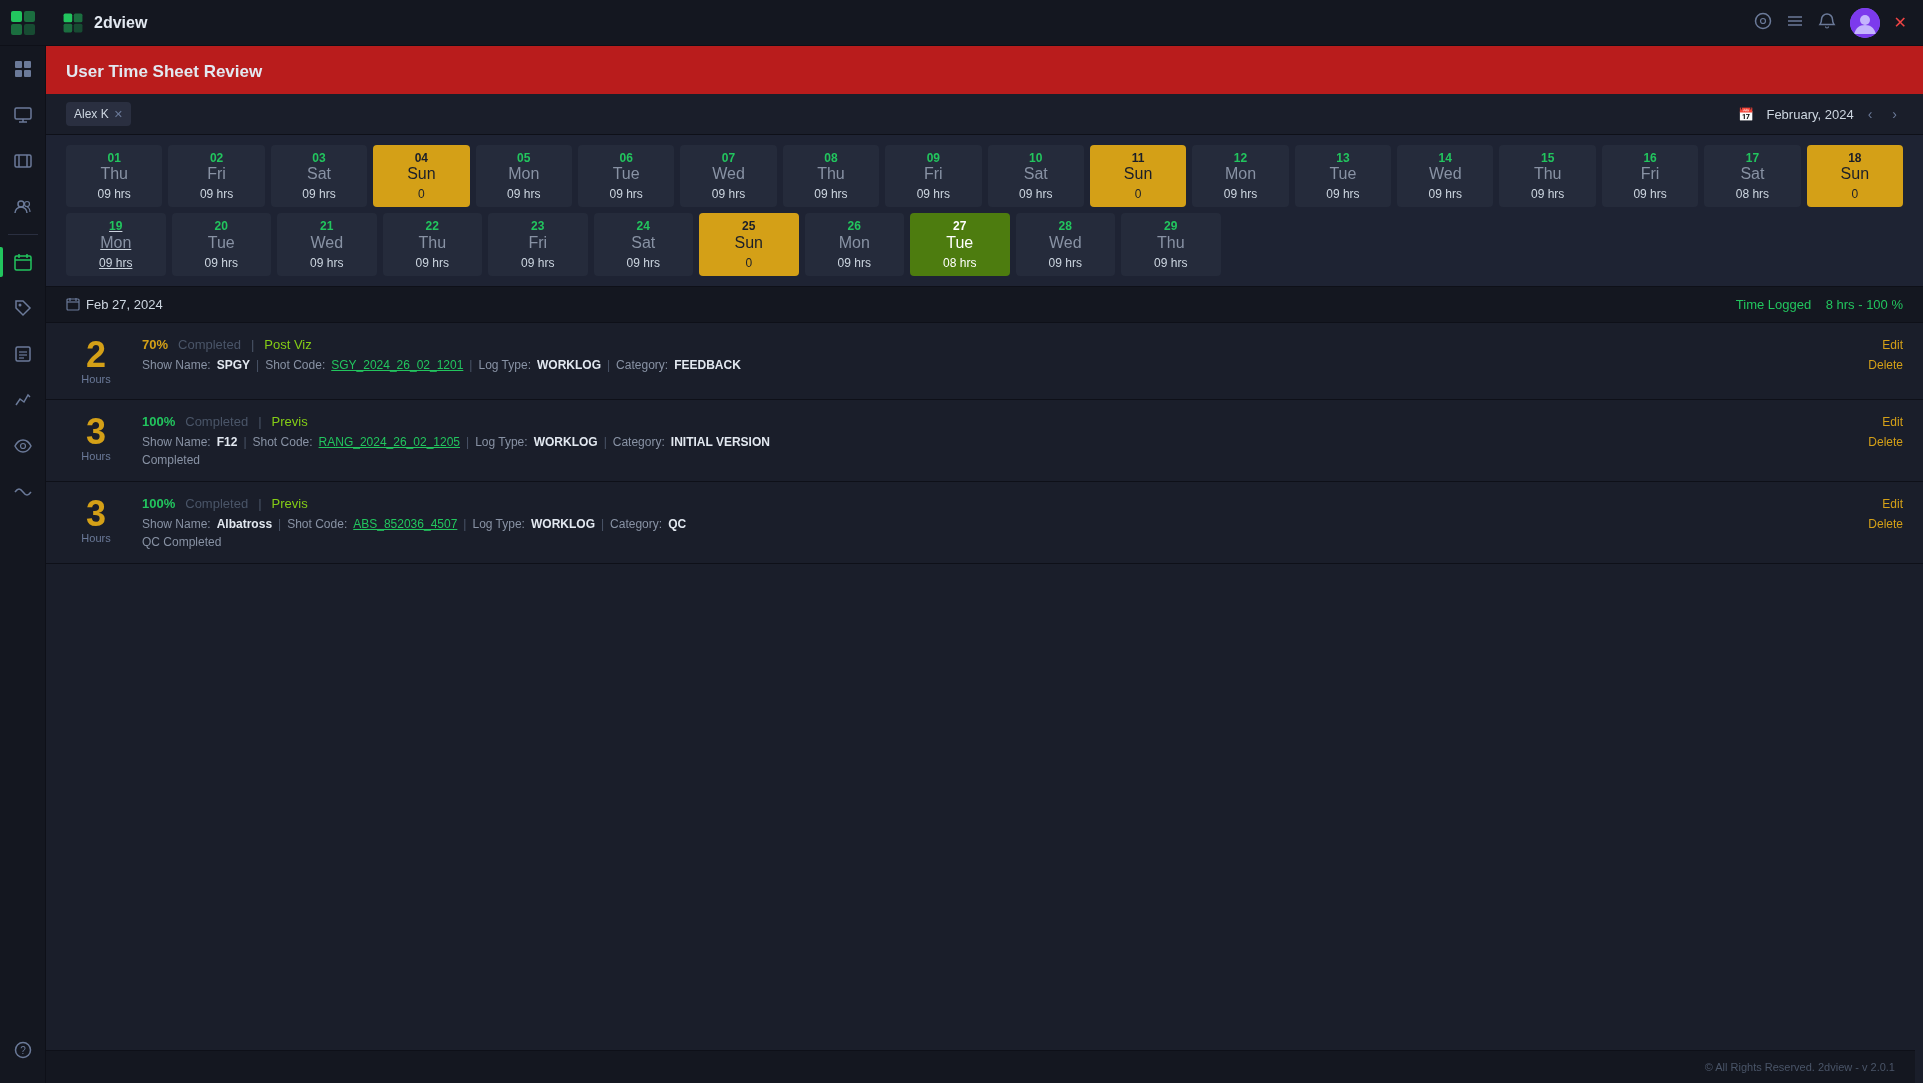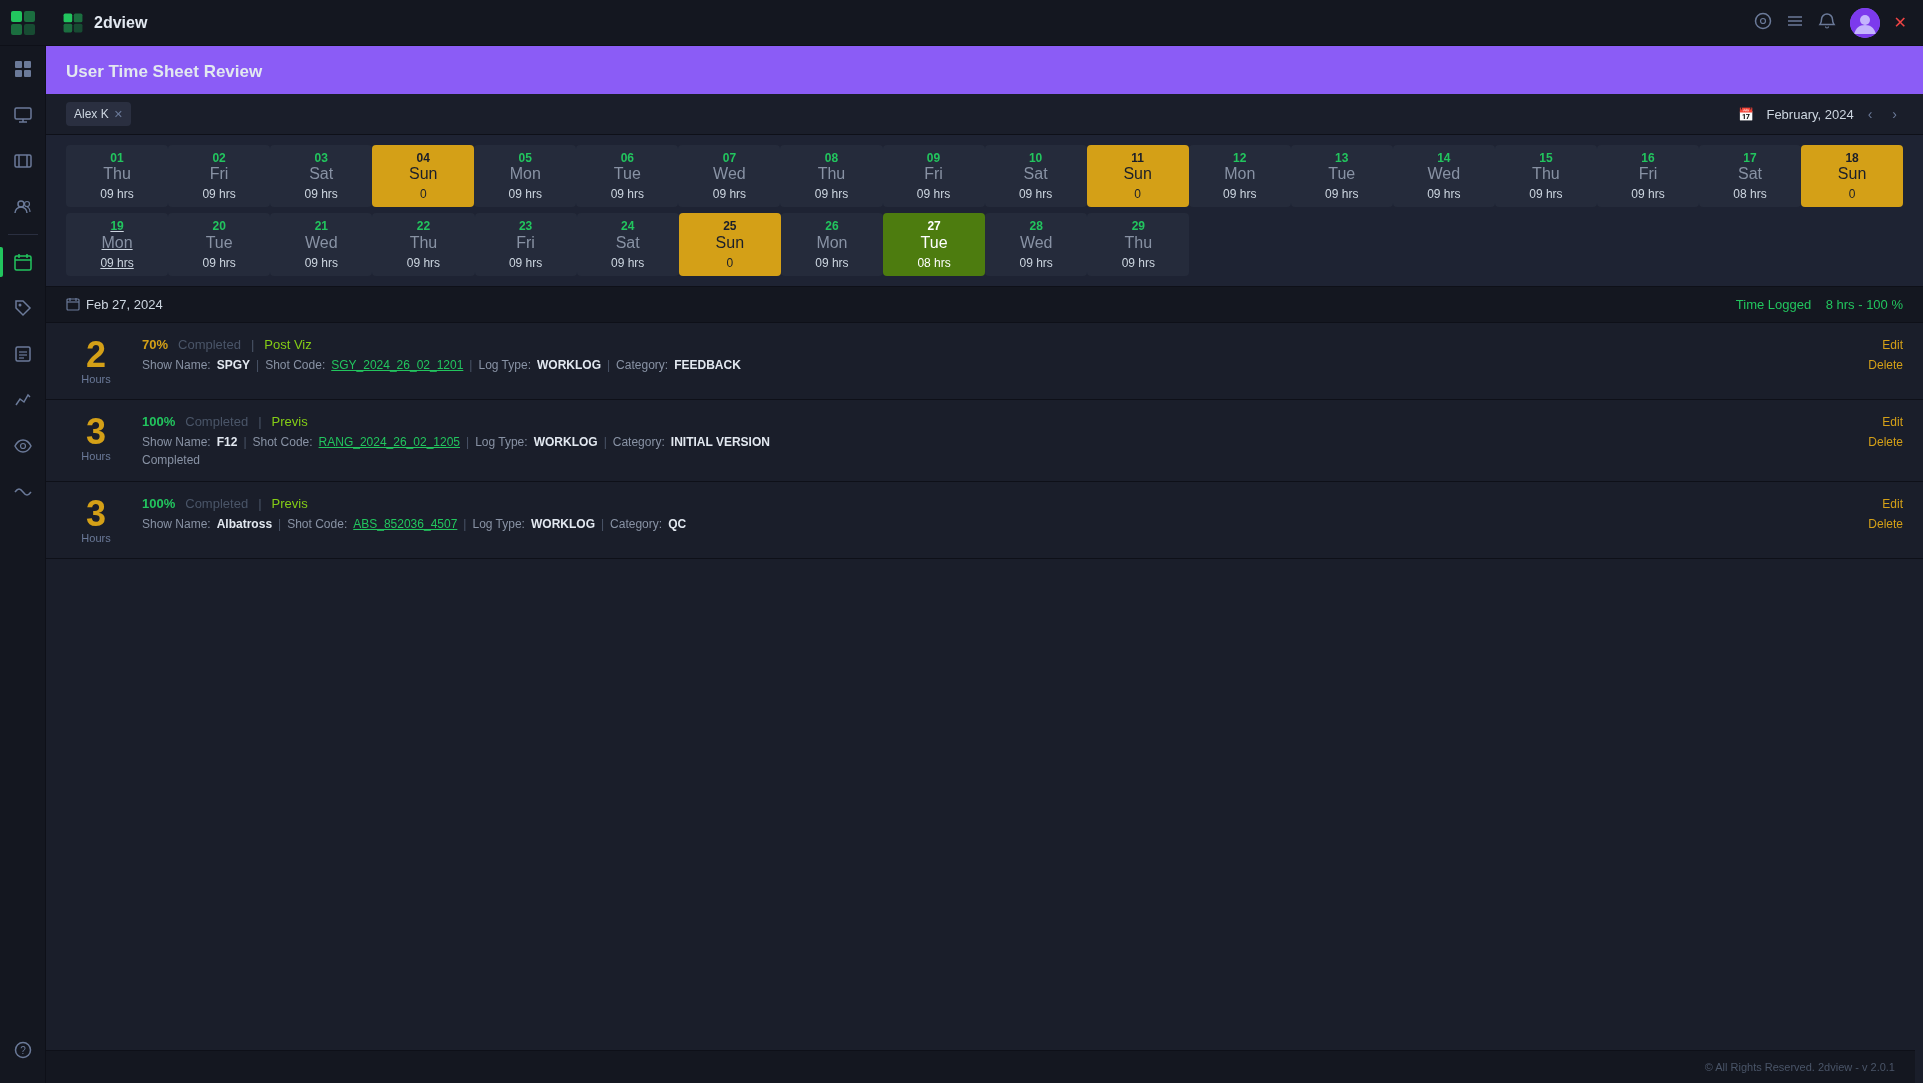--- a/index.html
+++ b/index.html
@@ -134,21 +134,21 @@
     
     .content {
       flex: 1;
       overflow-y: auto;
       padding: 0;
     }
 
     
     .page-header {
       padding: 16px 20px 12px 20px;
-      background: #8b5cf6;
+      background: #b91c1c;
     }
     .page-title {
       font-size: 17px;
       font-weight: 600;
       color: #e2e8f0;
     }
 
     
     .filter-bar {
       display: flex;
@@ -200,20 +200,21 @@
     
     .calendar-section {
       background: #1e2333;
       padding: 10px 20px;
       border-top: 1px solid #0e1018;
       border-bottom: 1px solid #0e1018;
     }
 
     .calendar-row {
       display: flex;
+      gap: 6px;
       margin-bottom: 6px;
     }
     .calendar-row:last-child { margin-bottom: 0; }
 
     .day-cell {
       flex: 1;
       min-width: 0;
       background: #252b3b;
       border-radius: 4px;
       display: flex;
@@ -794,20 +795,21 @@
         <span class="log-meta-sep">|</span>
         <span class="log-meta-label">Shot Code:</span>
         <a class="log-meta-link">ABS_852036_4507</a>
         <span class="log-meta-sep">|</span>
         <span class="log-meta-label">Log Type:</span>
         <span class="log-meta-value">WORKLOG</span>
         <span class="log-meta-sep">|</span>
         <span class="log-meta-label">Category:</span>
         <span class="log-meta-value">QC</span>
       </div>
+      <div class="log-status">QC Completed</div>
     </div>
     <div class="log-actions">
       <button class="log-action-btn">Edit</button>
       <button class="log-action-btn">Delete</button>
     </div>
   </div>
       </div>
 
     <div class="footer">
       <span>© All Rights Reserved. 2dview - v 2.0.1</span>

